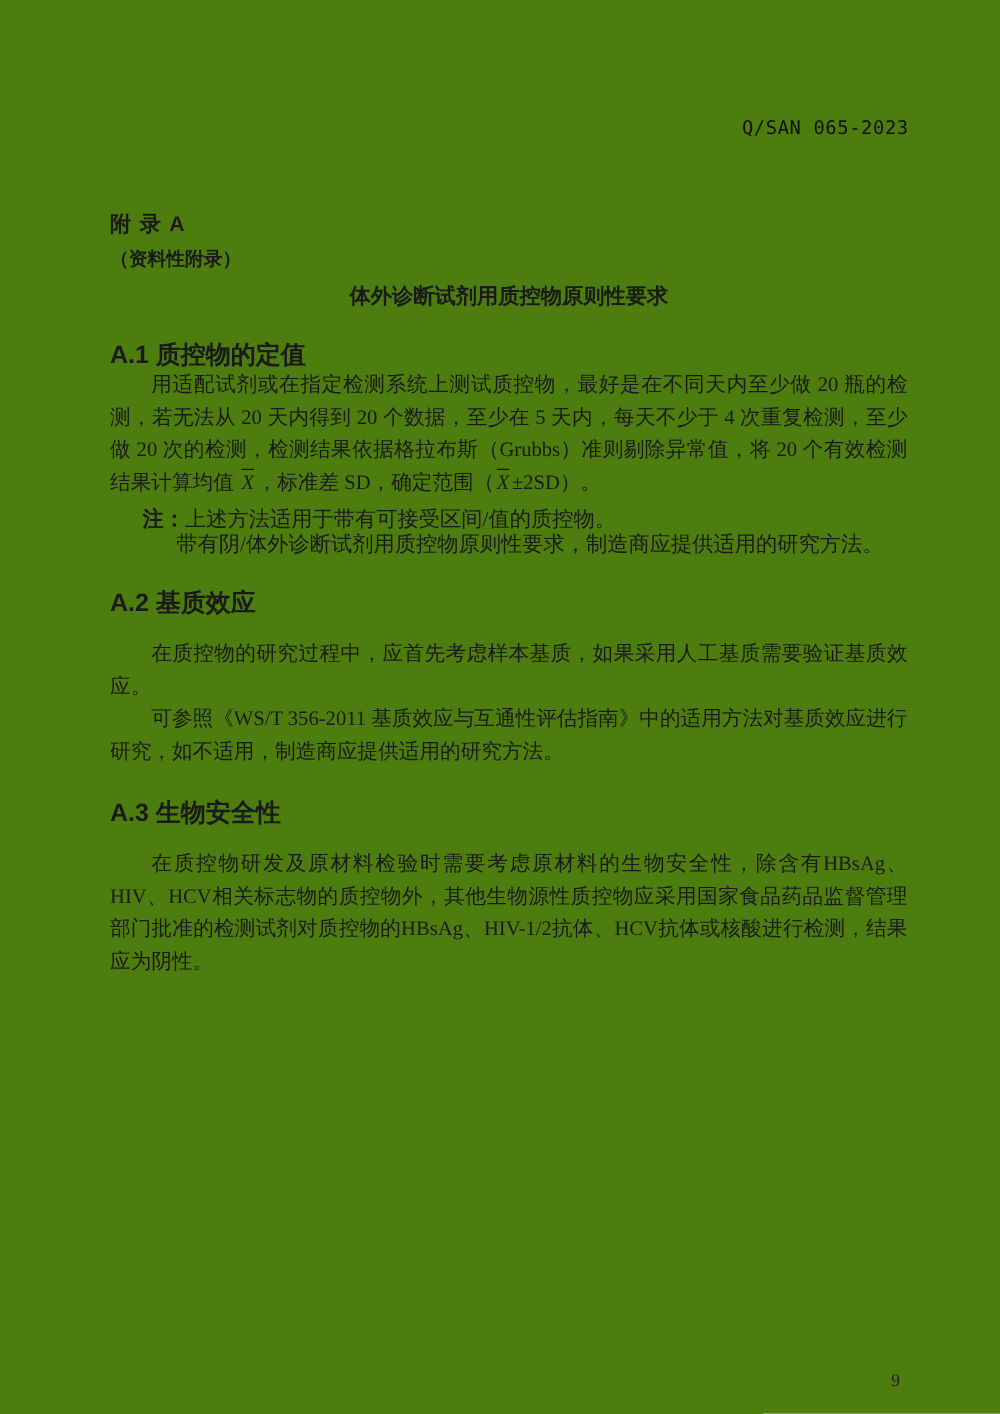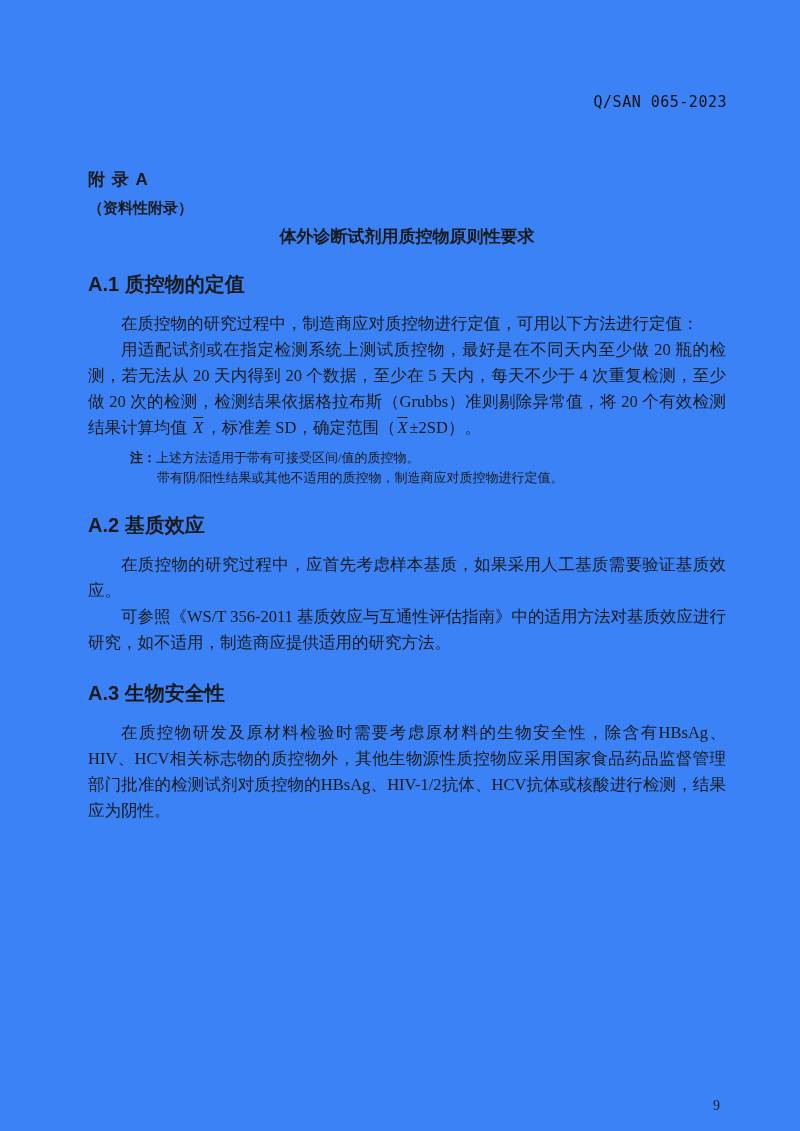--- a/index.html
+++ b/index.html
@@ -1,20 +1,20 @@
 <!DOCTYPE html>
 <html><head>
 <meta charset="utf-8">
 <style>
   html, body { margin: 0; padding: 0; background: #e8e8e8; }
   .page {
     position: relative;
     width: 800px;
     height: 1131px;
-    background: #3b82f6;
+    background: #4d7c0f;
     margin: 0 auto;
     overflow: hidden;
     color: #1a1a1a;
     font-family: "Liberation Serif", "DejaVu Serif", serif;
   }
   .doc-code {
     position: absolute;
     top: 93px;
     right: 73px;
     font-family: "DejaVu Sans Mono", "Liberation Mono", monospace;
@@ -69,22 +69,22 @@
   }
   .para.after-heading { margin-top: 16px; }
   .xbar {
     font-style: italic;
     text-decoration: overline;
     font-family: "Liberation Serif", serif;
     padding: 0 2px;
   }
   .note {
     margin-top: 7px;
-    margin-left: 42px;
-    font-size: 13px;
+    margin-left: 26px;
+    font-size: 17px;
     line-height: 20px;
     color: #1a1a1a;
   }
   .note-label {
     font-family: "Liberation Sans", "DejaVu Sans", sans-serif;
     font-weight: bold;
   }
   .note-line2 {
     margin-left: 27px;
   }
@@ -105,27 +105,26 @@
   <div class="doc-code">Q/SAN 065-2023</div>
 
   <div class="content">
 
     <div class="title-line1">附 录 A</div>
     <div class="title-line2">（资料性附录）</div>
     <div class="title-line3">体外诊断试剂用质控物原则性要求</div>
 
     <div class="section-heading first">A.1  质控物的定值</div>
 
-    <p class="para after-heading">在质控物的研究过程中，制造商应对质控物进行定值，可用以下方法进行定值：</p>
 
     <p class="para"><span>用适配试剂或在指定检测系统上测试质控物，最好是在不同天内至少做 20 瓶的检测，若无法从 20 天内得到 20 个数据，至少在 5 天内，每天不少于 4 次重复检测，至少做 20 次的检测，检测结果依据格拉布斯（Grubbs）准则剔除异常值，将 20 个有效检测结果计算均值 </span><span class="xbar">X</span><span>，标准差 SD，确定范围（</span><span class="xbar">X</span><span>±2SD）。</span></p>
 
     <div class="note">
       <div><span class="note-label">注：</span><span>上述方法适用于带有可接受区间/值的质控物。</span></div>
-      <div class="note-line2">带有阴/阳性结果或其他不适用的质控物，制造商应对质控物进行定值。</div>
+      <div class="note-line2">带有阴/体外诊断试剂用质控物原则性要求，制造商应提供适用的研究方法。</div>
     </div>
 
     <div class="section-heading">A.2  基质效应</div>
 
     <p class="para after-heading">在质控物的研究过程中，应首先考虑样本基质，如果采用人工基质需要验证基质效应。</p>
 
     <p class="para">可参照《WS/T 356-2011 基质效应与互通性评估指南》中的适用方法对基质效应进行研究，如不适用，制造商应提供适用的研究方法。</p>
 
     <div class="section-heading">A.3  生物安全性</div>
 

